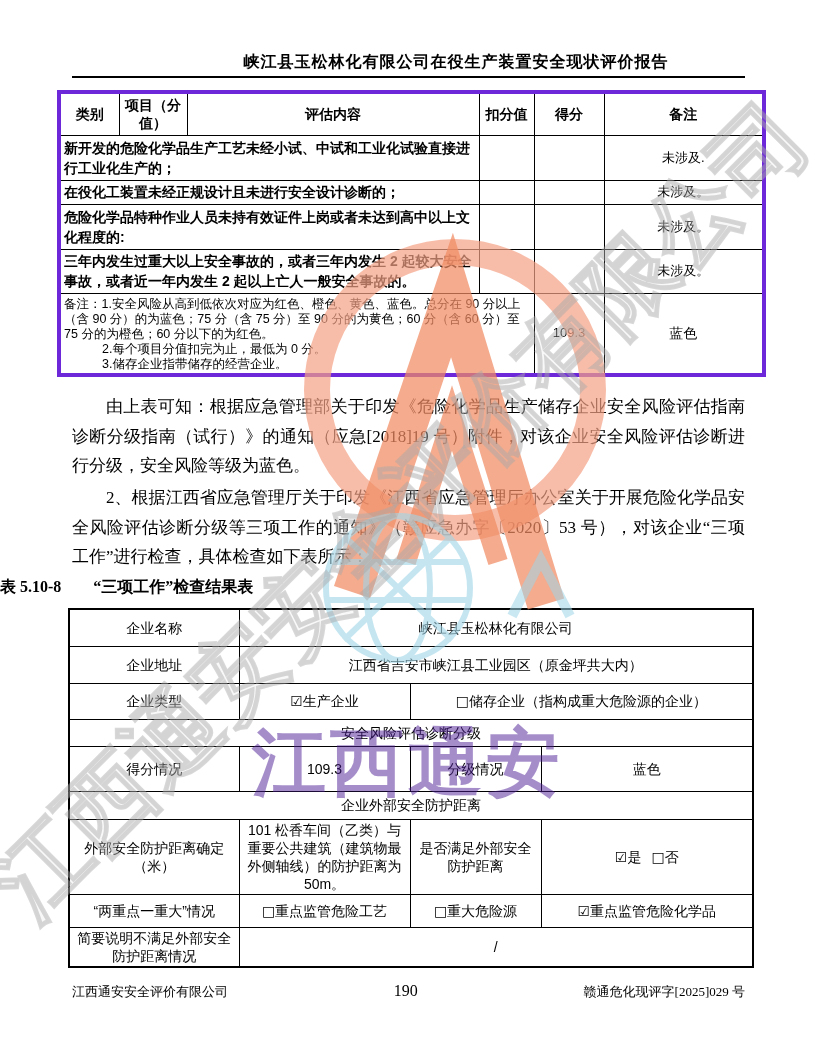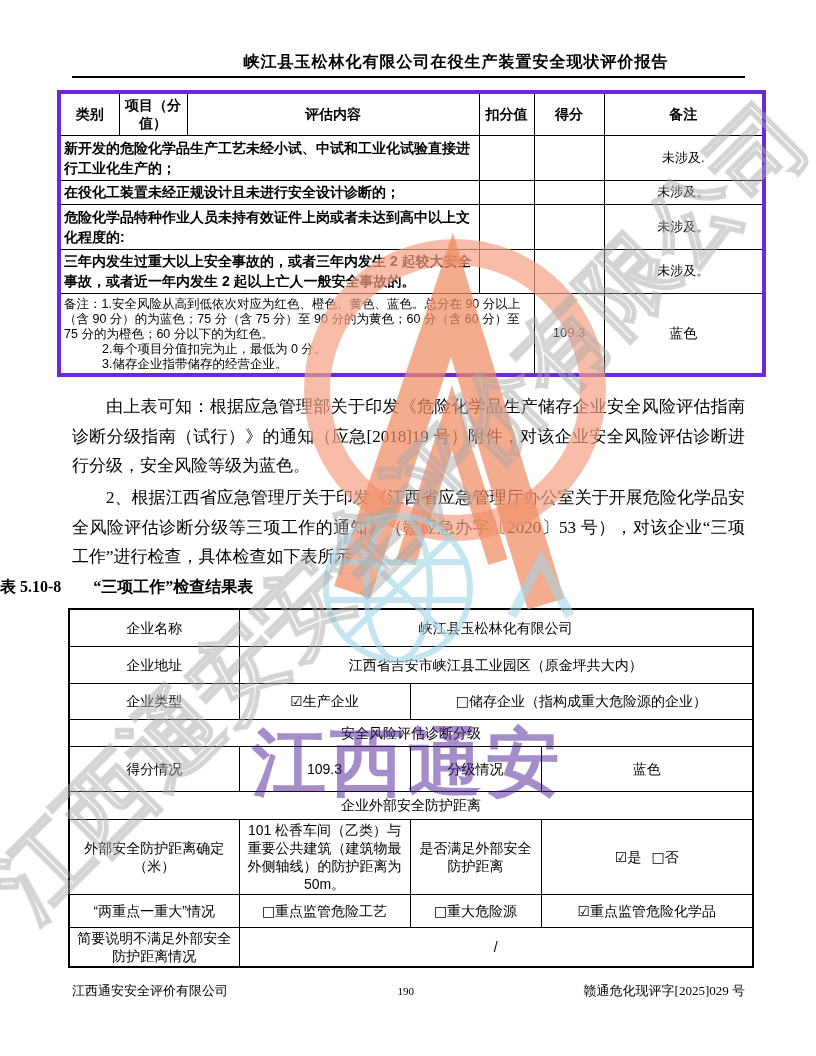--- a/index.html
+++ b/index.html
@@ -49,21 +49,21 @@
   .tbl-caption{
     position:absolute;top:577px;left:0;width:816px;text-align:left;
     font-family:"Liberation Serif","DejaVu Serif",serif;font-size:16px;font-weight:bold;
   }
   
   .footer{
     position:absolute;top:982px;left:72px;width:673px;
     display:flex;justify-content:space-between;align-items:baseline;
     font-family:"Liberation Serif","DejaVu Serif",serif;font-size:13px;
   }
-  .footer .pgnum{font-size:11px;}
+  .footer .pgnum{font-size:16px;}
   
   .wm-layer{position:absolute;top:0;left:0;width:816px;height:1056px;
     pointer-events:none;z-index:3;}
   .wm-diagonal{
     position:absolute;left:-180px;top:462px;width:1160px;
     text-align:center;font-size:92px;font-weight:bold;line-height:96px;
     font-family:"Liberation Sans",sans-serif;white-space:nowrap;
     color:rgba(190,190,190,0.10);
     -webkit-text-stroke:2px rgba(168,168,168,0.45);
     transform:rotate(-45deg);

